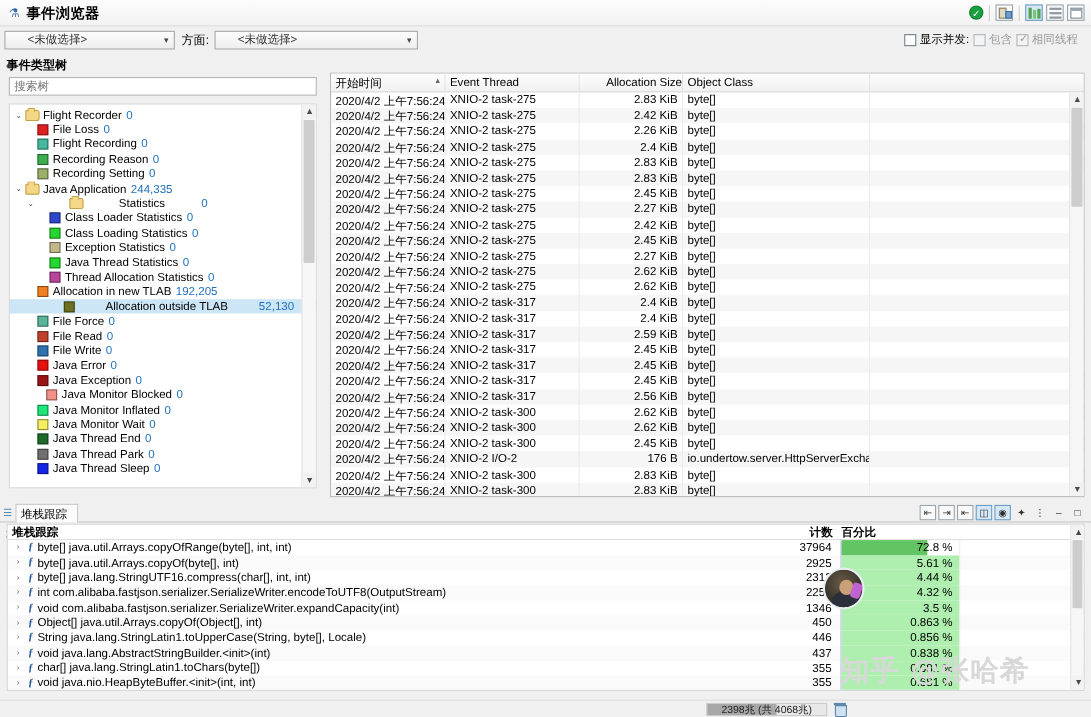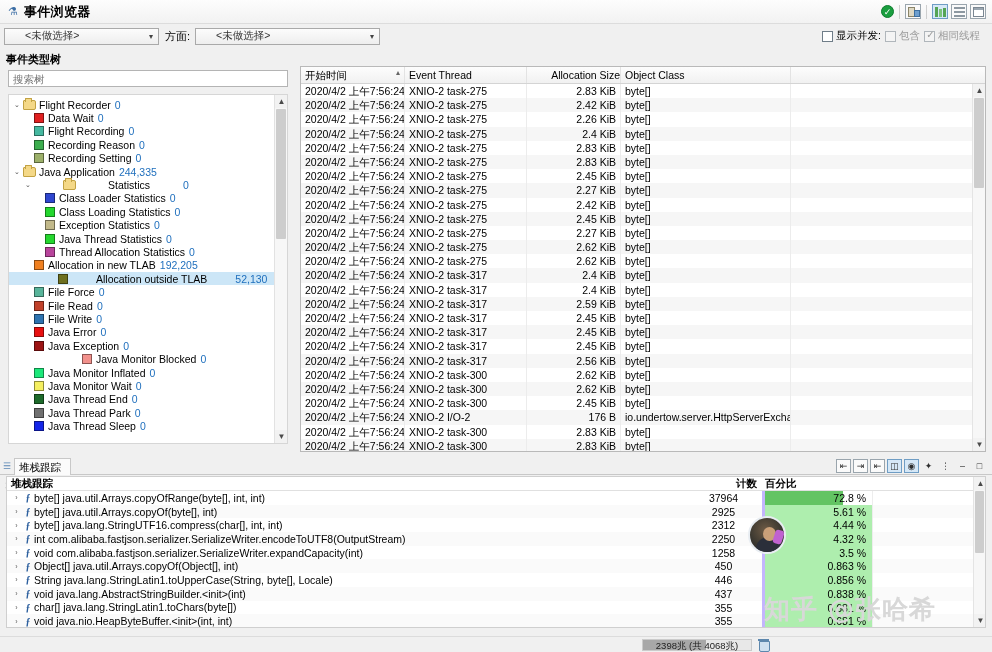--- a/index.html
+++ b/index.html
@@ -198,21 +198,21 @@
   .st-h-pct { width: 108px; text-align: left; }
   .st-h-pad { width: 112px; }
   .st-row { display: flex; height: 13.7px; font-size: 10.5px; align-items: stretch; }
   .st-row.alt { background: #fafafa; }
   .st-name { flex: 1; display: flex; align-items: center; padding-left: 4px; overflow: hidden; white-space: nowrap; }
   .st-tw { width: 11px; text-align: center; font-size: 7px; color: #5a5a5a; }
   .st-mico {
     width: 12px; font-size: 10px; color: #2c5f9e; text-align: center;
     font-weight: bold; font-family: "Liberation Serif", serif;
   }
-  .st-count { width: 72px; text-align: center; padding-right: 8px; padding-top: 1px; border-right: 3px solid #c4b5fd; }
+  .st-count { width: 72px; text-align: right; padding-right: 8px; padding-top: 1px; border-right: 1px solid #c4b5fd; }
   .st-bar { width: 108px; position: relative; border-right: 1px solid #ededed; }
   .st-bar .fill { position: absolute; left: 0; top: 0; bottom: 0; background: #aeeeae; }
   .st-bar .fill.strong { background: #63c463; }
   .st-bar .val { position: absolute; right: 6px; top: 1px; font-size: 10.5px; }
   .st-pad { width: 112px; }
   .st-vscroll {
     position: absolute; right: 0; top: 0; width: 12px; height: 100%;
     background: #f7f7f7; border-left: 1px solid #e4e4e4;
   }
   .st-vscroll .sb-thumb { height: 62px; top: 14px; width: 9px; }
@@ -333,21 +333,21 @@
       <div class="tree" id="tree-container">
           <div class="trow" style="padding-left: 2px;">
             <span class="twist">⌄</span>
             <span class="folder"></span>
             <span class="tlabel">Flight Recorder</span>
             <span class="tcount">0</span>
           </div>
           <div class="trow" style="padding-left: 13px;">
             <span class="twist"></span>
             <span class="swatch" style="background: rgb(224, 32, 32);"></span>
-            <span class="tlabel">Data Wait</span>
+            <span class="tlabel">File Loss</span>
             <span class="tcount">0</span>
           </div>
           <div class="trow" style="padding-left: 13px;">
             <span class="twist"></span>
             <span class="swatch" style="background: rgb(69, 184, 160);"></span>
             <span class="tlabel">Flight Recording</span>
             <span class="tcount">0</span>
           </div>
           <div class="trow" style="padding-left: 13px;">
             <span class="twist"></span>
@@ -438,21 +438,21 @@
             <span class="swatch" style="background: rgb(232, 16, 16);"></span>
             <span class="tlabel">Java Error</span>
             <span class="tcount">0</span>
           </div>
           <div class="trow" style="padding-left: 13px;">
             <span class="twist"></span>
             <span class="swatch" style="background: rgb(156, 20, 20);"></span>
             <span class="tlabel">Java Exception</span>
             <span class="tcount">0</span>
           </div>
-          <div class="trow" style="padding-left: 21px; margin-left: 40px;">
+          <div class="trow" style="padding-left: 21px;">
             <span class="twist"></span>
             <span class="swatch" style="background: rgb(242, 145, 140);"></span>
             <span class="tlabel">Java Monitor Blocked</span>
             <span class="tcount">0</span>
           </div>
           <div class="trow" style="padding-left: 13px;">
             <span class="twist"></span>
             <span class="swatch" style="background: rgb(28, 232, 122);"></span>
             <span class="tlabel">Java Monitor Inflated</span>
             <span class="tcount">0</span>
@@ -767,21 +767,21 @@
               <span class="val">4.32 %</span>
             </div>
             <div class="st-pad"></div>
           </div>
           <div class="st-row">
             <div class="st-name">
               <span class="st-tw">›</span>
               <span class="st-mico">ƒ</span>
               <span>void com.alibaba.fastjson.serializer.SerializeWriter.expandCapacity(int)</span>
             </div>
-            <div class="st-count">1258</div>
+            <div class="st-count">1346</div>
             <div class="st-bar">
               <span class="fill" style="width: 100%;"></span>
               <span class="val">3.5 %</span>
             </div>
             <div class="st-pad"></div>
           </div>
           <div class="st-row alt">
             <div class="st-name">
               <span class="st-tw">›</span>
               <span class="st-mico">ƒ</span>

